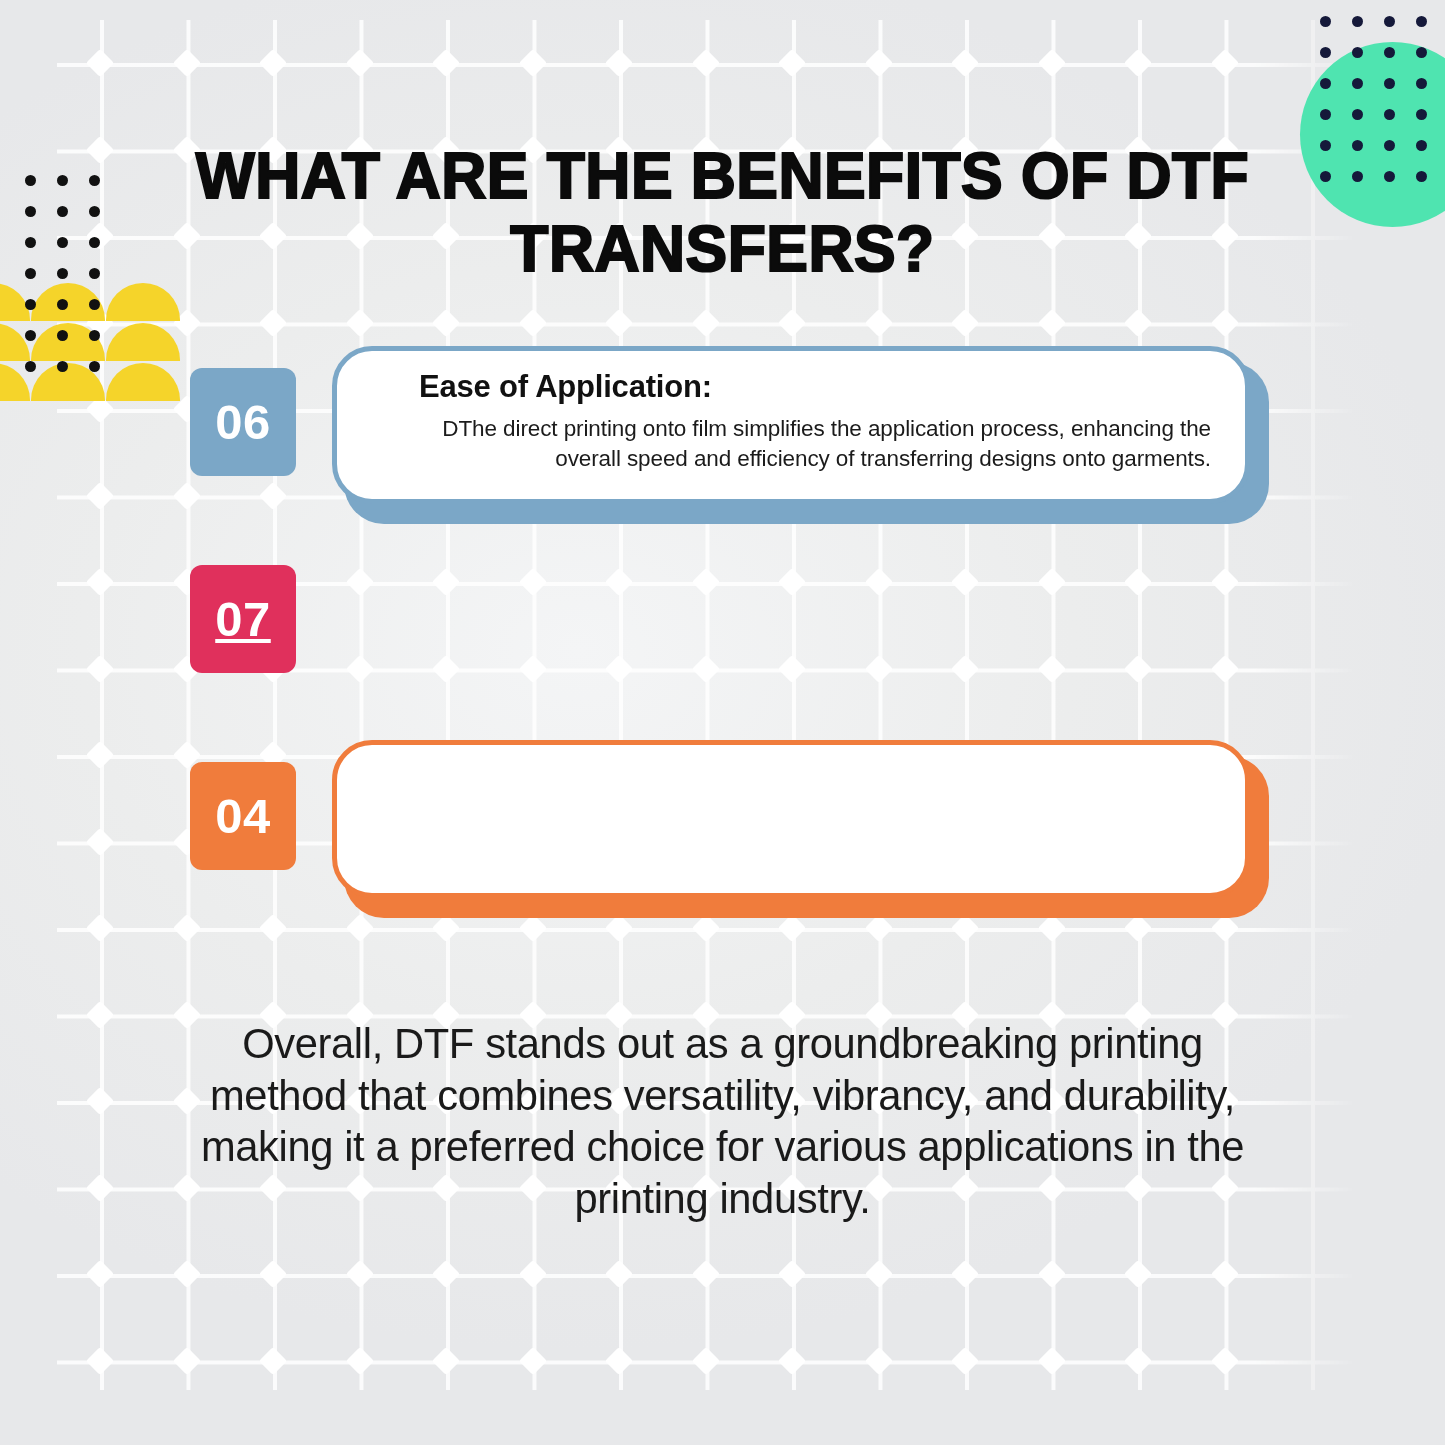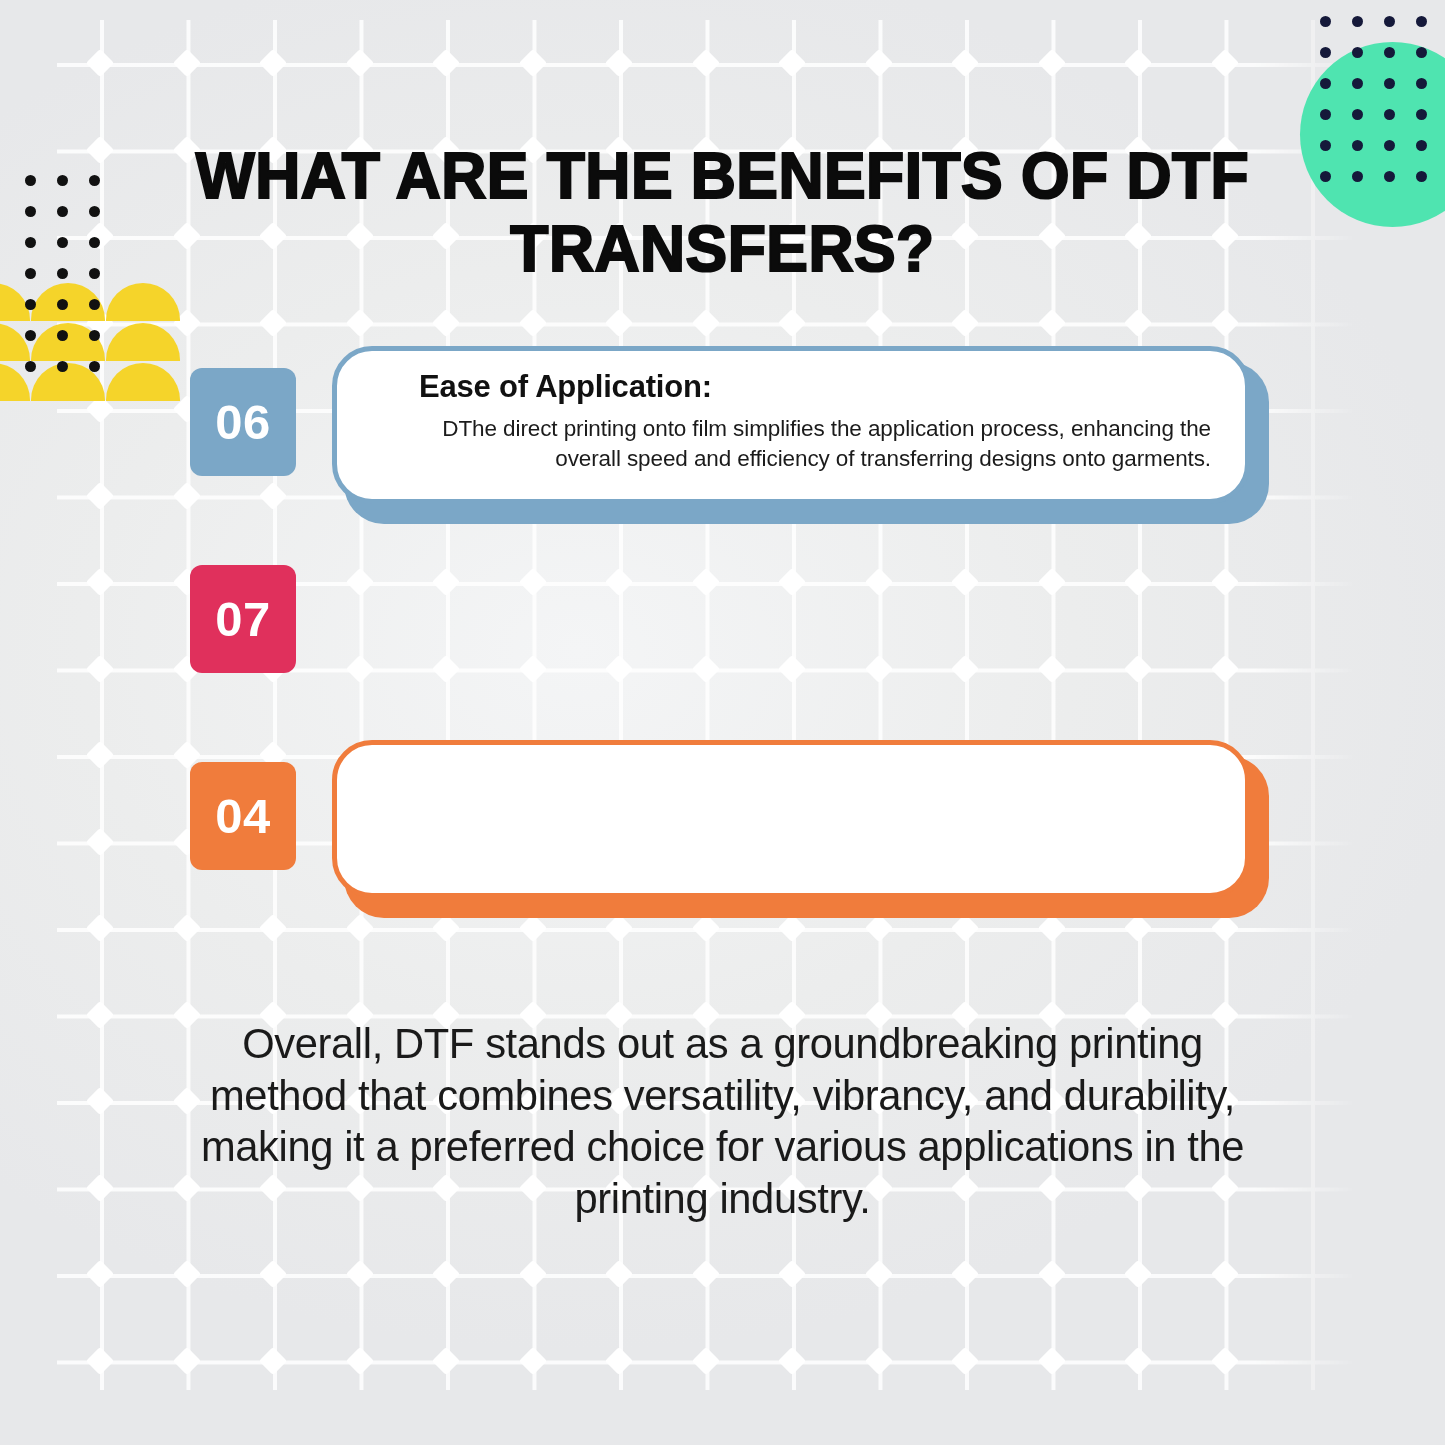--- a/index.html
+++ b/index.html
@@ -546,21 +546,21 @@
         <div class="badge" style="background: rgb(123, 167, 199);">06</div>
         <div class="card-wrap">
           <div class="card-shadow" style="background: rgb(123, 167, 199);"></div>
           <div class="card" style="border-color: rgb(123, 167, 199);">
             <h3>Ease of Application:</h3>
             <p>DThe direct printing onto film simplifies the application process, enhancing the overall speed and efficiency of transferring designs onto garments.</p>
           </div>
         </div>
       </div>
       <div class="card-row">
-        <div class="badge" style="background: rgb(224, 48, 92);">07</div>
+        <div class="badge" style="background: rgb(224, 48, 92); text-decoration: underline;">07</div>
       </div>
       <div class="card-row">
         <div class="badge" style="background: rgb(240, 124, 60);">04</div>
         <div class="card-wrap">
           <div class="card-shadow" style="background: rgb(240, 124, 60);"></div>
           <div class="card" style="border-color: rgb(240, 124, 60);">
           </div>
         </div>
       </div>
     </div>

